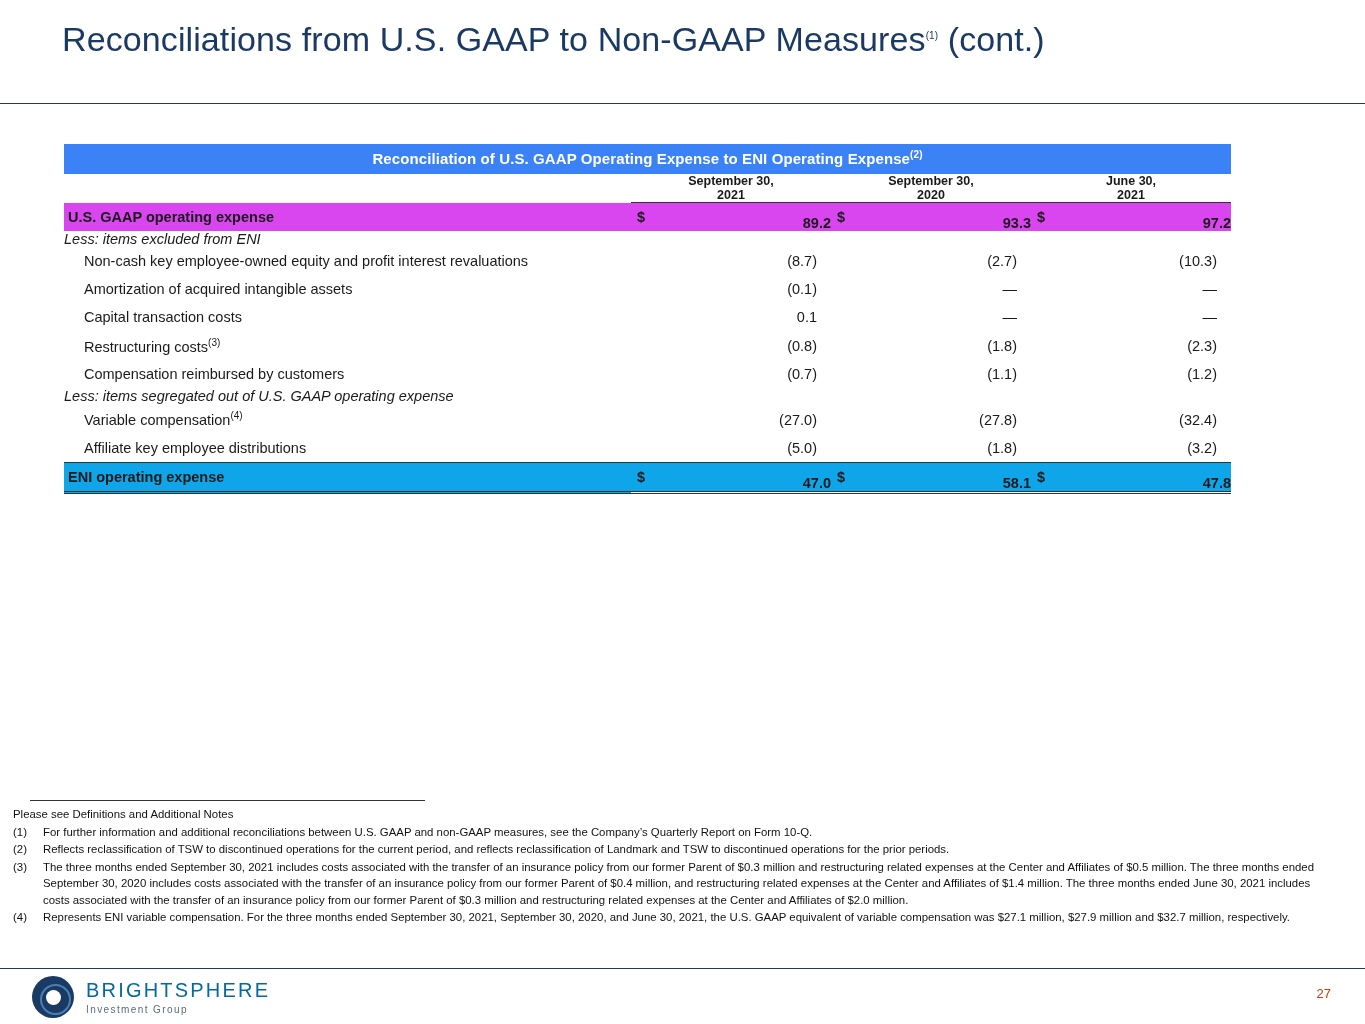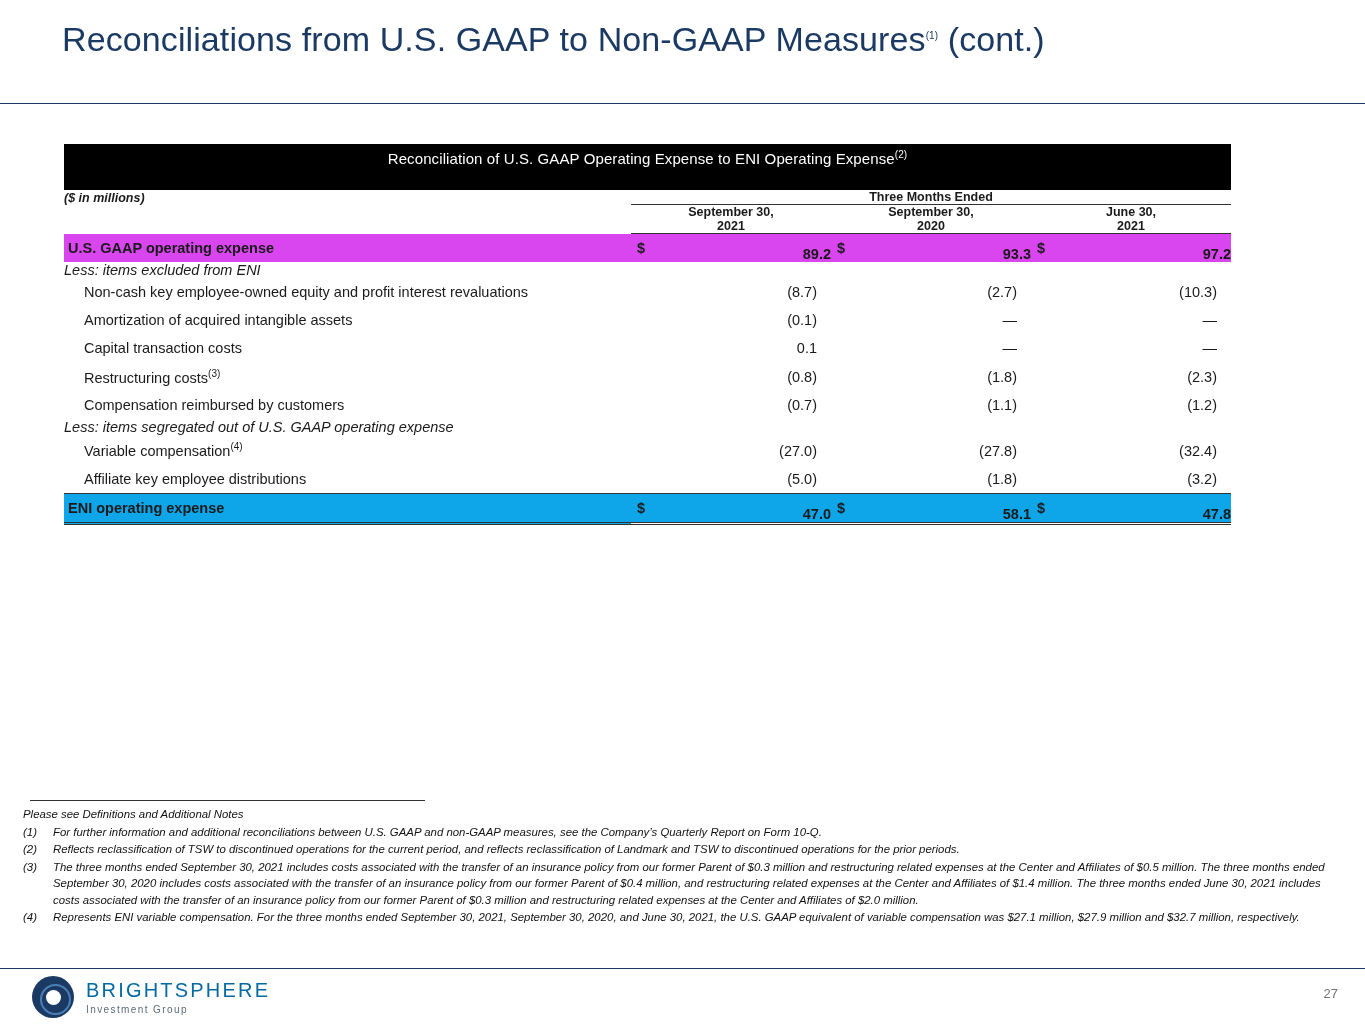--- a/index.html
+++ b/index.html
@@ -42,26 +42,26 @@
   }
 
   
   .table-wrap {
     position: absolute;
     left: 64px;
     top: 144px;
     width: 1167px;
   }
   .banner {
-    background: #000000;
+    background: #3b82f6;
     color: #ffffff;
     text-align: center;
-    font-weight: normal;
+    font-weight: bold;
     font-size: 15px;
-    padding: 6px 0 23px 0;
+    padding: 6px 0 7px 0;
     letter-spacing: 0.1px;
   }
   .banner sup {
     font-size: 10px;
     vertical-align: super;
     line-height: 0;
   }
 
   table.recon {
     width: 100%;
@@ -149,24 +149,23 @@
   .foot-rule {
     position: absolute;
     left: 30px;
     top: 800px;
     width: 395px;
     height: 1px;
     background: #333;
   }
   .footnotes {
     position: absolute;
-    left: 23px;
+    left: 13px;
     top: 806px;
     width: 1310px;
-    font-style: italic;
     font-size: 11.4px;
     line-height: 1.45;
     color: #111;
   }
   .fn-lead { margin: 0 0 1px 0; }
   .fn-row {
     display: flex;
     margin-bottom: 1px;
   }
   .fn-num {
@@ -230,24 +229,24 @@
     color: #0369a1;
   }
   .logo-sub {
     font-size: 10px;
     letter-spacing: 1.4px;
     color: #5d6b7a;
     margin-top: 2px;
   }
   .page-num {
     position: absolute;
-    right: 27px;
+    right: 34px;
     top: 986px;
     font-size: 13px;
-    color: #737373;
+    color: #c2410c;
   }
 </style>
 </head>
 <body>
 
 <div class="slide-title">
   <span>Reconciliations from U.S. GAAP to Non-GAAP Measures</span><sup>(1)</sup><span> (cont.)</span>
 </div>
 <div class="title-rule"></div>
 
@@ -258,24 +257,20 @@
 
   <table class="recon">
     <colgroup>
       <col class="col-label">
       <col class="col-num">
       <col class="col-num">
       <col class="col-num">
     </colgroup>
     <tbody>
 
-      <tr>
-        <td class="units">($ in millions)</td>
-        <td class="tme-cell" colspan="3">Three Months Ended</td>
-      </tr>
 
       <tr>
         <td></td>
         <td class="hdr-date">September 30,</td>
         <td class="hdr-date">September 30,</td>
         <td class="hdr-date">June 30,</td>
       </tr>
 
       <tr>
         <td></td>

